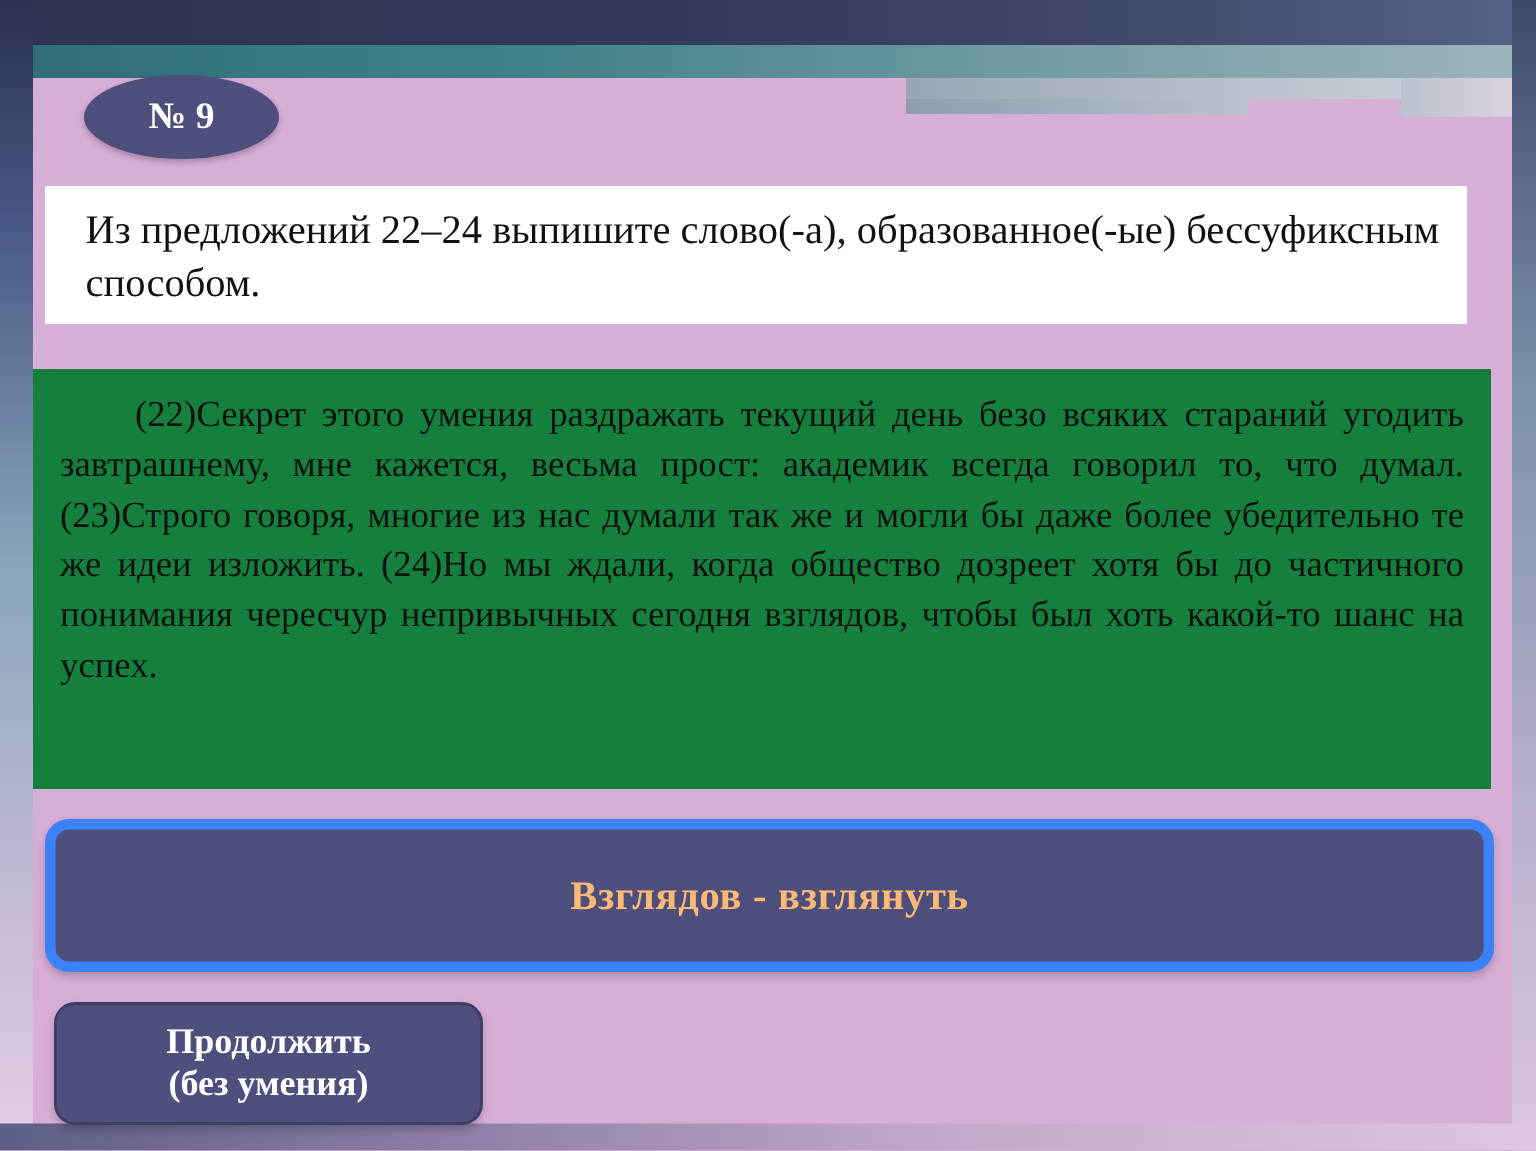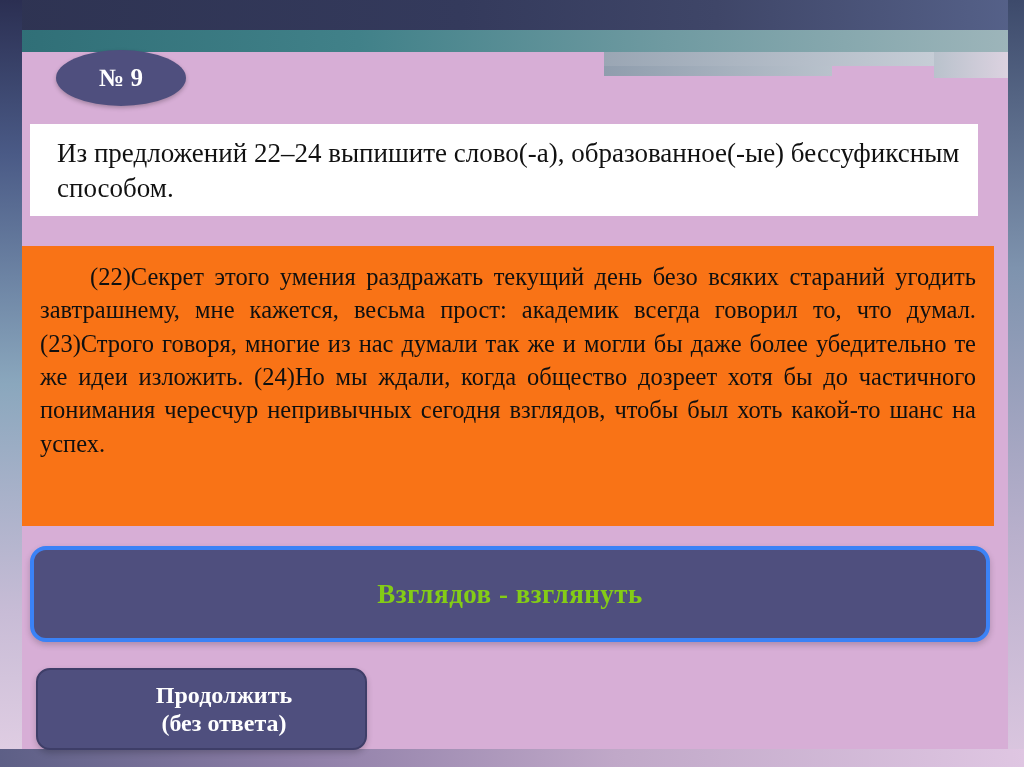--- a/index.html
+++ b/index.html
@@ -101,21 +101,21 @@
     color: #111111;
     font-family: "Liberation Serif", serif;
   }
 
   
   .passage-box {
     position: absolute;
     left: 22px; top: 246px;
     width: 972px;
     height: 280px;
-    background: #f97316;
+    background: #15803d;
     box-sizing: border-box;
     padding: 14px 18px 10px 18px;
     font-size: 24.5px;
     line-height: 1.36;
     color: #101010;
     text-align: justify;
     font-family: "Liberation Serif", serif;
   }
   .passage-box p {
     margin: 0;
@@ -123,25 +123,25 @@
   }
 
   
   .answer-bar {
     position: absolute;
     left: 30px; top: 546px;
     width: 952px;
     height: 88px;
     border-radius: 16px;
     background: #4f4f7e;
-    border: 4px solid #3b82f6;
+    border: 7px solid #3b82f6;
     display: flex;
     align-items: center;
     justify-content: center;
-    color: #84cc16;
+    color: #fdba74;
     font-size: 27px;
     font-weight: bold;
     letter-spacing: 0.5px;
     font-family: "Liberation Serif", serif;
     box-shadow: 0 3px 6px rgba(0,0,0,0.2);
   }
 
   
   .continue-btn {
     position: absolute;
@@ -155,21 +155,20 @@
     flex-direction: column;
     align-items: center;
     justify-content: center;
     color: #ffffff;
     font-size: 24px;
     font-weight: bold;
     font-family: "Liberation Serif", serif;
     line-height: 1.18;
     box-shadow: 0 3px 6px rgba(0,0,0,0.2);
     cursor: pointer;
-    padding-left: 45px;
   }
 </style>
 </head>
 <body>
 
 <div class="slide">
 
   <div class="top-bar-dark"></div>
   <div class="top-bar-teal"></div>
   <div class="top-accent-a"></div>
@@ -185,16 +184,16 @@
   <div class="question-box">Из предложений 22–24 выпишите слово(-а), образованное(-ые) бессуфиксным способом.</div>
 
   <div class="passage-box">
     <p>(22)Секрет этого умения раздражать текущий день безо всяких стараний угодить завтрашнему, мне кажется, весьма прост: академик всегда говорил то, что думал. (23)Строго говоря, многие из нас думали так же и могли бы даже более убедительно те же идеи изложить. (24)Но мы ждали, когда общество дозреет хотя бы до частичного понимания чересчур непривычных сегодня взглядов, чтобы был хоть какой-то шанс на успех.</p>
   </div>
 
   <div class="answer-bar">Взглядов - взглянуть</div>
 
   <div class="continue-btn">
     <span>Продолжить</span>
-    <span>(без ответа)</span>
+    <span>(без умения)</span>
   </div>
 
 </div>
 
 </body></html>

